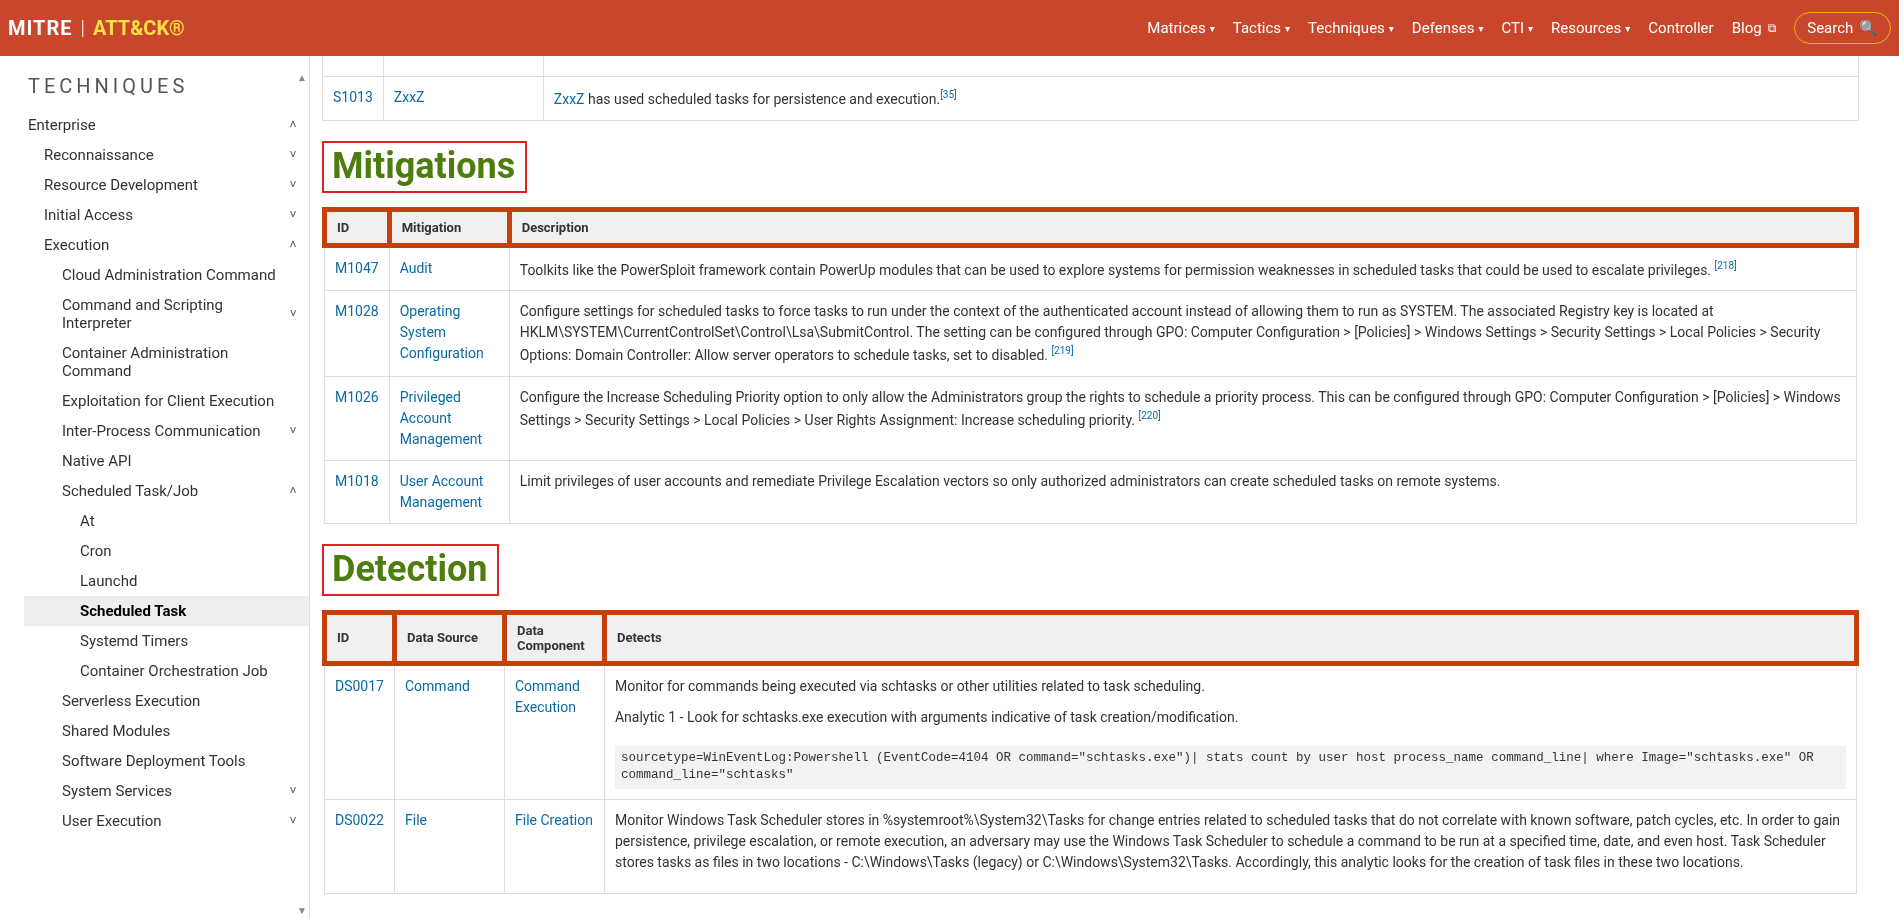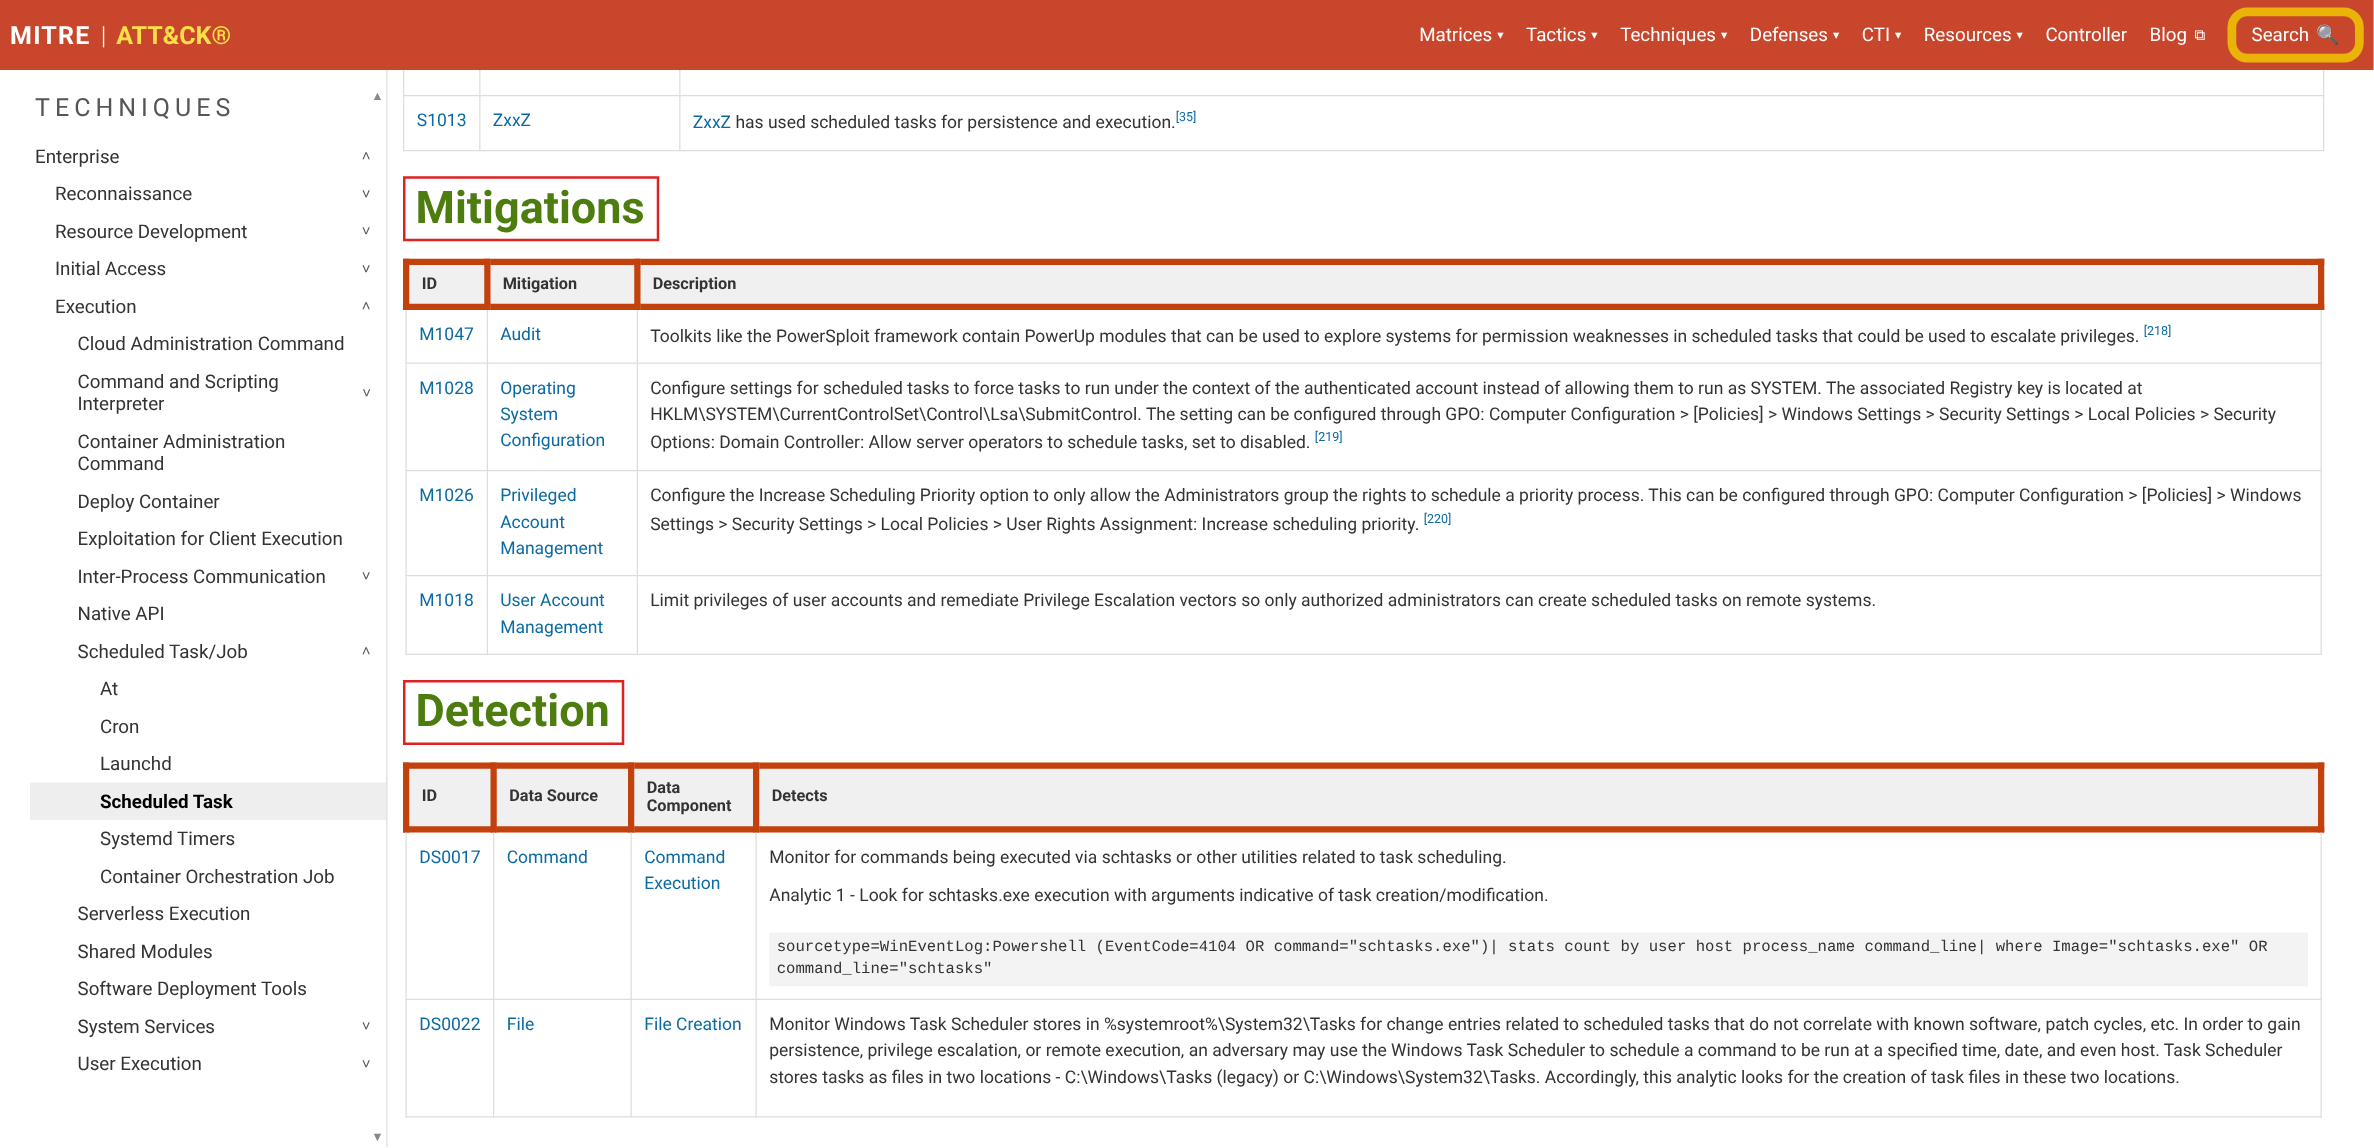--- a/index.html
+++ b/index.html
@@ -6,21 +6,21 @@
 body { font-family: -apple-system, BlinkMacSystemFont, "Segoe UI", Roboto, Arial, sans-serif; font-size: 14px; color: #333; background: #fff; }
 .topbar { background: #c8472c; height: 56px; display: flex; align-items: center; padding: 0 8px; }
 .logo { display: flex; align-items: center; gap: 8px; }
 .logo-mitre { color: #fff; font-weight: 700; font-size: 20px; letter-spacing: 1px; }
 .logo-sep { color: #fff; font-size: 20px; font-weight: 300; }
 .logo-attack { color: #fde047; font-weight: 700; font-size: 20px; }
 .nav { margin-left: auto; display: flex; align-items: center; gap: 18px; }
 .nav-item { color: #fff; font-size: 15px; cursor: pointer; display: flex; align-items: center; gap: 4px; }
 .nav-caret { font-size: 10px; }
 .ext-icon { font-size: 12px; margin-left: 2px; }
-.search-box { border: 7px solid #eab308; border-radius: 16px; padding: 6px 12px; display: flex; align-items: center; gap: 6px; color: #fff; font-size: 15px; cursor: pointer; }
+.search-box { border: 1px solid #eab308; border-radius: 16px; padding: 6px 12px; display: flex; align-items: center; gap: 6px; color: #fff; font-size: 15px; cursor: pointer; }
 .layout { display: flex; height: calc(100vh - 56px); }
 .sidebar { width: 310px; border-right: 1px solid #ddd; overflow-y: auto; padding: 18px 0 18px 24px; position: relative; }
 .sidebar-title { font-size: 20px; letter-spacing: 4px; color: #555; font-weight: 400; margin-bottom: 12px; padding-left: 4px; }
 .tree-item { display: flex; align-items: center; justify-content: space-between; padding: 6px 8px 6px 0; font-size: 15px; color: #333; cursor: pointer; }
 .tree-item.l1 { padding-left: 4px; }
 .tree-item.l2 { padding-left: 20px; }
 .tree-item.l3 { padding-left: 38px; }
 .tree-item.l4 { padding-left: 56px; }
 .tree-item.active { background: #eee; color: #000000; font-weight: 700; }
 .chev { font-size: 12px; color: #555; width: 16px; text-align: center; }
@@ -113,23 +113,20 @@
           <span>Cloud Administration Command</span>
         </div>
         <div class="tree-item l3">
           <span>Command and Scripting Interpreter</span>
           <span class="chev">˅</span>
         </div>
         <div class="tree-item l3">
           <span>Container Administration Command</span>
         </div>
         <div class="tree-item l3">
-          <span>Deploy Container</span>
-        </div>
-        <div class="tree-item l3">
           <span>Exploitation for Client Execution</span>
         </div>
         <div class="tree-item l3">
           <span>Inter-Process Communication</span>
           <span class="chev">˅</span>
         </div>
         <div class="tree-item l3">
           <span>Native API</span>
         </div>
         <div class="tree-item l3">

